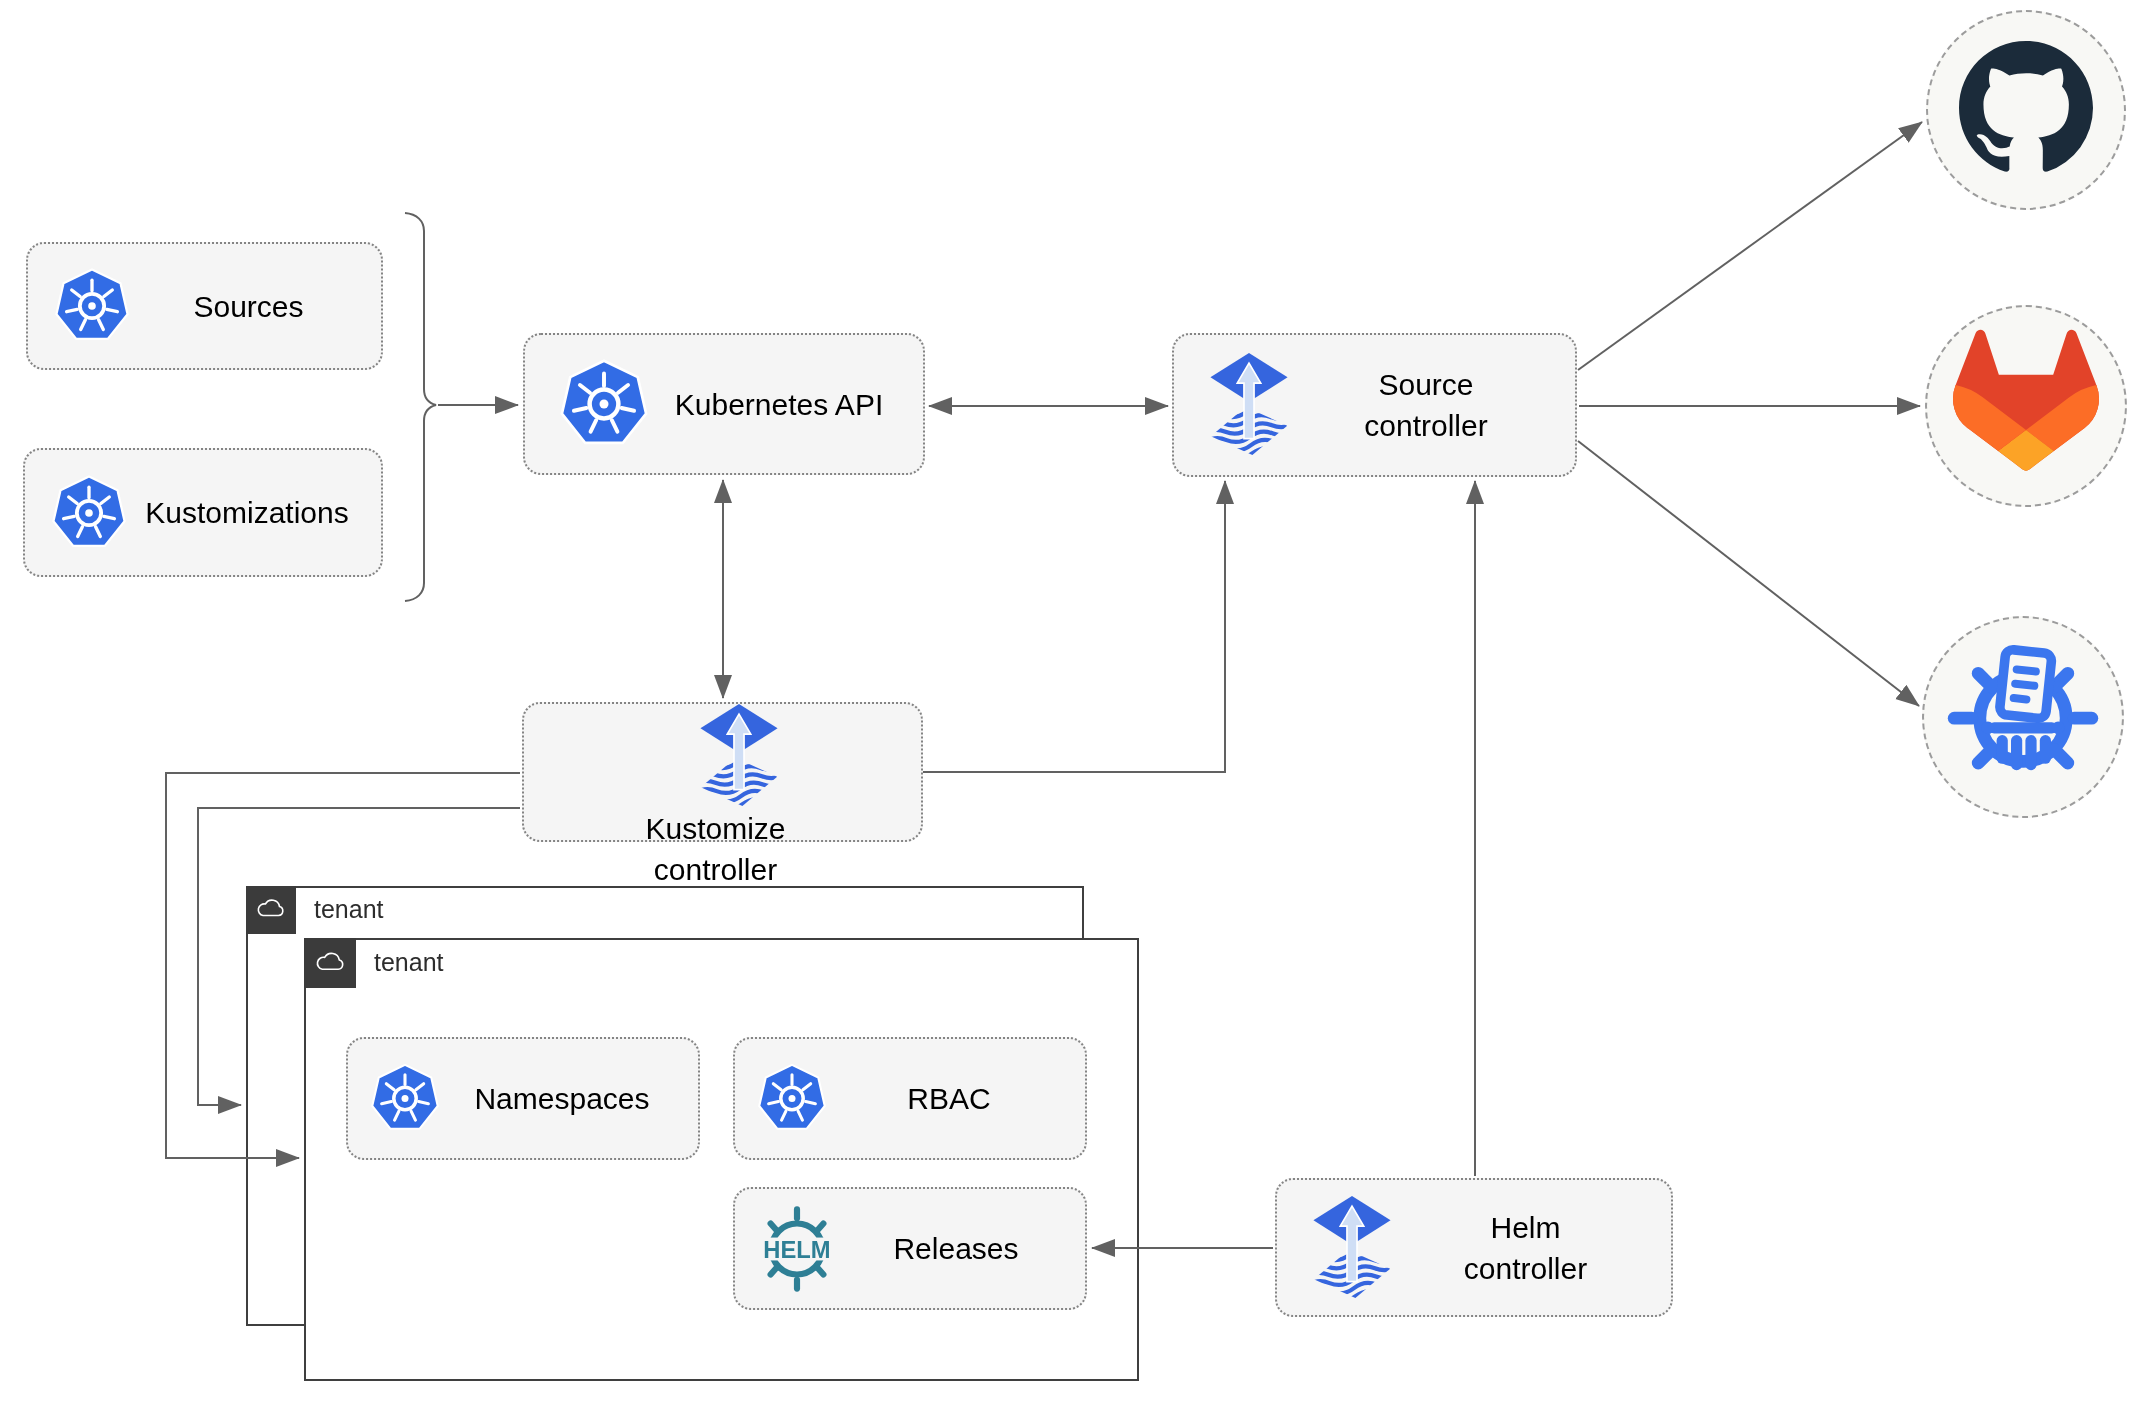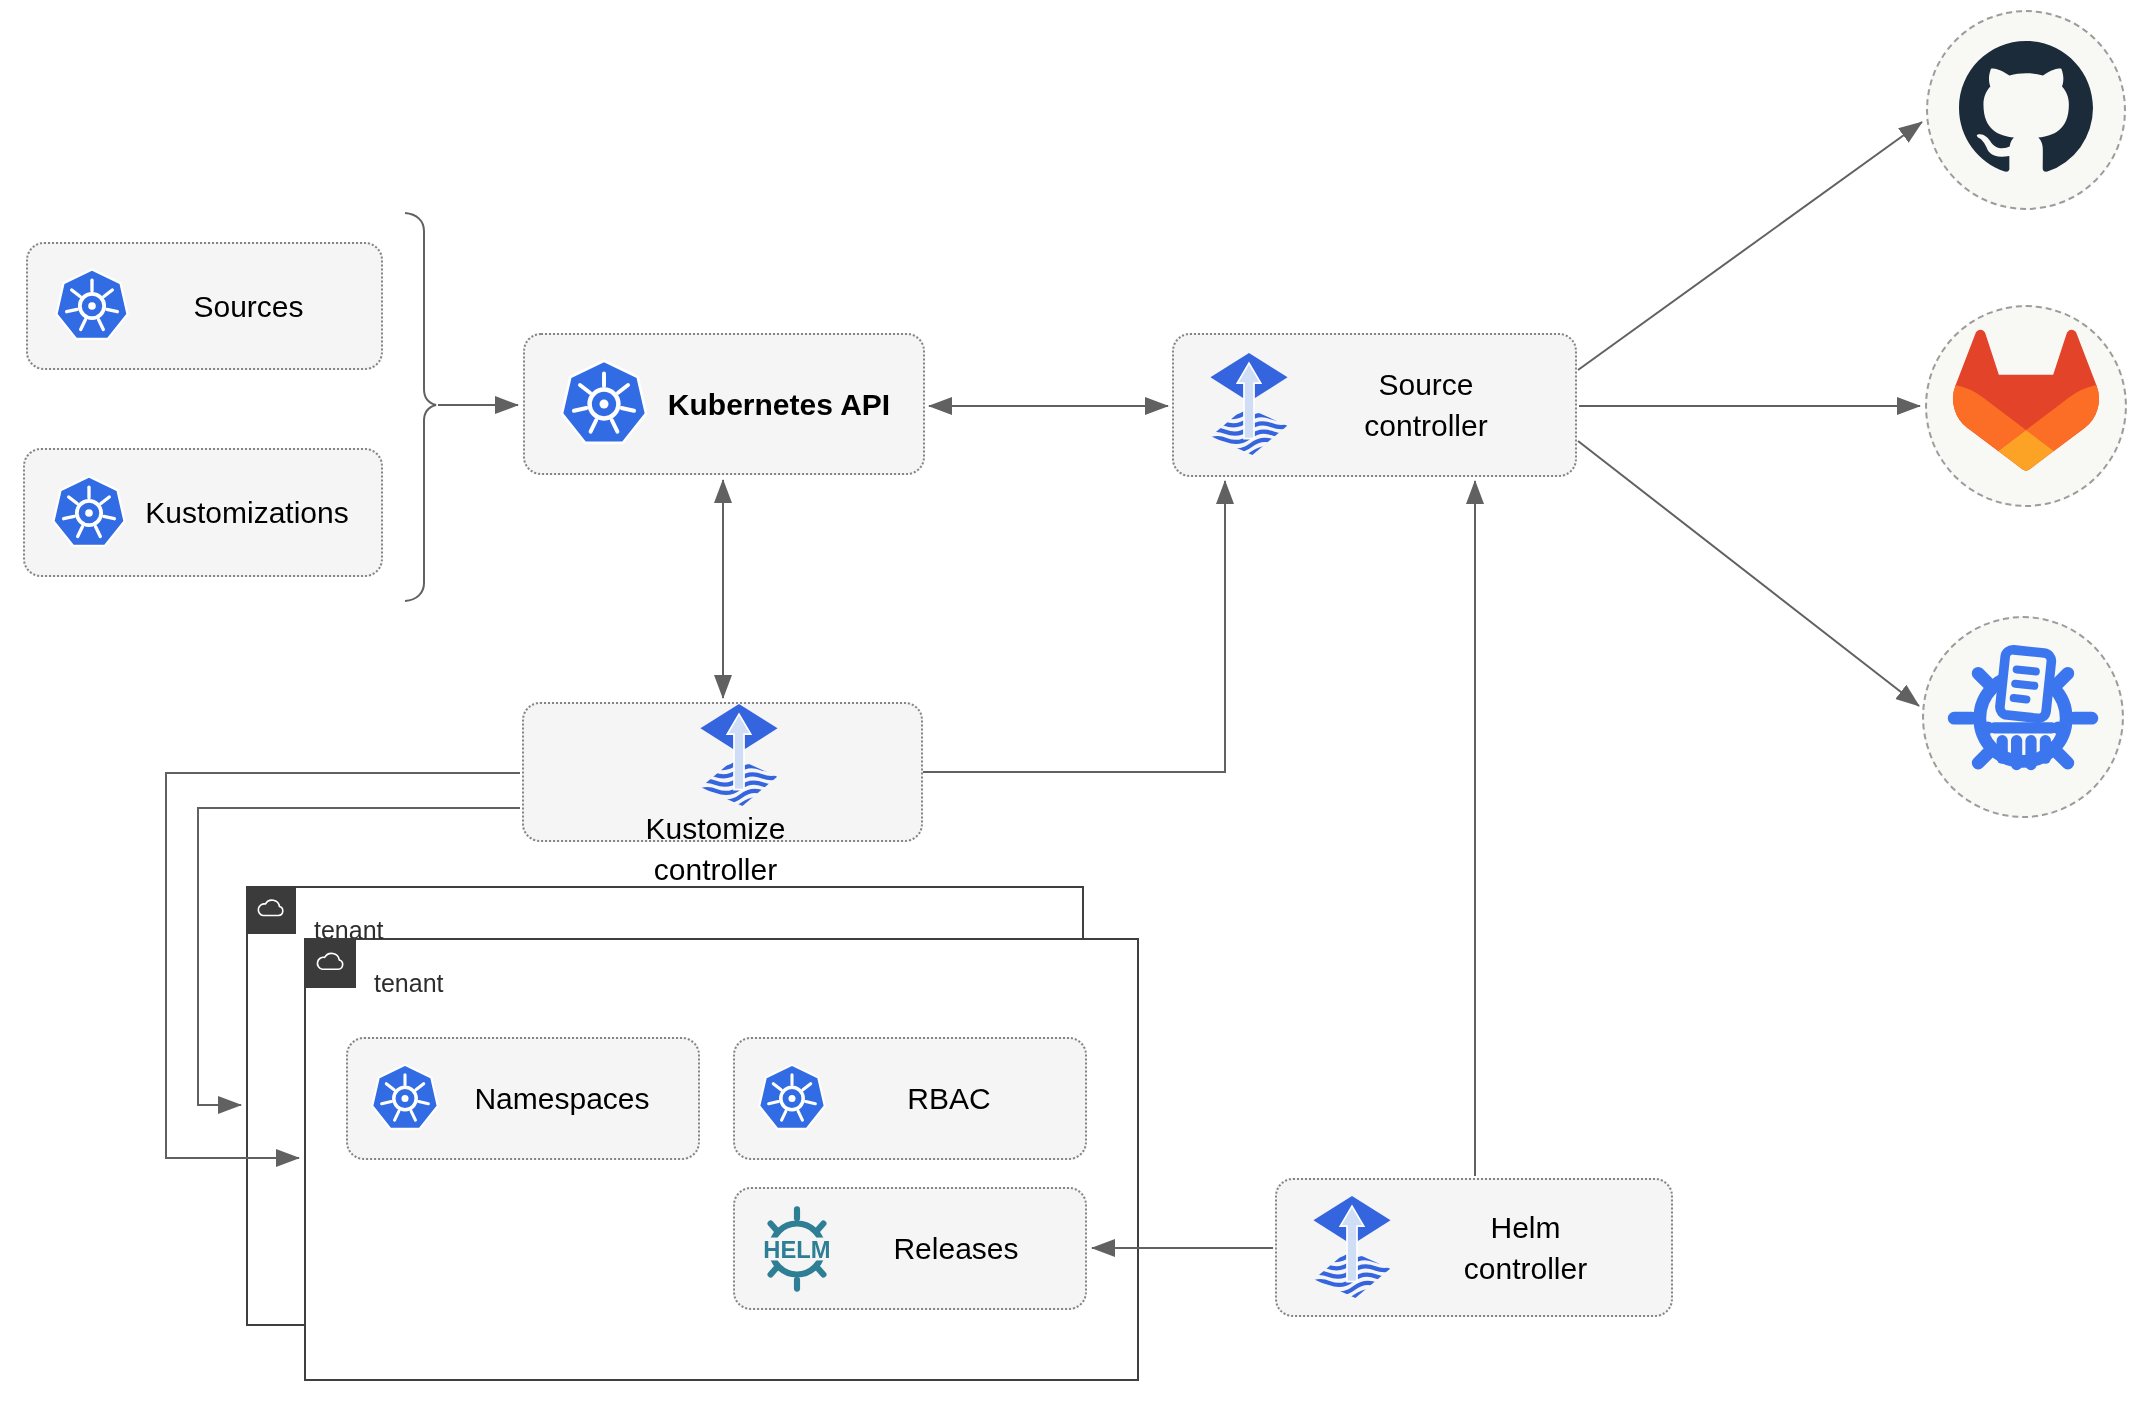--- a/index.html
+++ b/index.html
@@ -8,21 +8,21 @@
   svg.connectors{position:absolute;left:0;top:0;z-index:6;pointer-events:none;}
   .node{position:absolute;background:#f5f5f5;border:2px dotted #848484;border-radius:18px;
         display:flex;align-items:center;z-index:5;box-sizing:border-box;}
   .node .nicon{flex:0 0 auto;display:flex;align-items:center;justify-content:center;}
   .node .node-label{flex:1 1 auto;text-align:center;color:#000;font-size:30px;line-height:41px;
         white-space:pre-line;padding-right:14px;}
   .tenant-box{position:absolute;border:2px solid #3f3f3f;box-sizing:border-box;}
   .tenant-back{background:transparent;z-index:2;}
   .tenant-front{background:#ffffff;z-index:3;}
   .tenant-badge{position:absolute;background:#3b3b3b;display:flex;align-items:center;justify-content:center;}
-  .tenant-label{position:absolute;color:#2d2d2d;font-size:25px;z-index:4;margin-top:21px;}
+  .tenant-label{position:absolute;color:#2d2d2d;font-size:25px;z-index:4;}
   .provider{position:absolute;border:2px dashed #9c9c9c;border-radius:50%;background:#f8f8f5;
         display:flex;align-items:center;justify-content:center;z-index:5;box-sizing:border-box;}
 </style>
 </head>
 <body>
 
 <div class="canvas">
 
   <div class="tenant-box tenant-back" style="left:246px;top:886px;width:838px;height:440px;"></div>
   <div class="tenant-badge" style="left:246px;top:886px;width:50px;height:48px;z-index:4;">
@@ -77,21 +77,21 @@
             <line x1="30.5" y1="56.4" x2="16.6" y2="59.5"></line>
           <line x1="34.4" y1="39.5" x2="23.3" y2="30.9"></line>
         </g>
         <circle cx="50" cy="52" r="16" fill="none" stroke="#ffffff" stroke-width="5"></circle>
         <circle cx="50" cy="52" r="5" fill="#ffffff"></circle>
       </svg>
     </span>
     <span class="node-label">Kustomizations</span>
   </div>
 
-  <div class="node" style="left:523px;top:333px;width:402px;height:142px;font-weight:bold;">
+  <div class="node" style="left:523px;top:333px;width:402px;height:142px;">
     <span class="nicon" style="margin-left:34px;">
       <svg viewBox="0 0 100 104" width="90" height="94">
         <polygon points="50,4 87.5,22.1 96.8,62.7 70.8,95.3 29.2,95.3 3.2,62.7 12.5,22.1" fill="#326ce5" stroke="#ffffff" stroke-width="3"></polygon>
         <g stroke="#ffffff" stroke-width="4.4" stroke-linecap="round">
           <line x1="50" y1="32" x2="50" y2="18"></line>
             <line x1="65.6" y1="39.5" x2="76.7" y2="30.9"></line>
           <line x1="69.5" y1="56.4" x2="83.4" y2="59.5"></line>
             <line x1="58.7" y1="70" x2="64.9" y2="82.8"></line>
           <line x1="41.3" y1="70" x2="35.1" y2="82.8"></line>
             <line x1="30.5" y1="56.4" x2="16.6" y2="59.5"></line>

